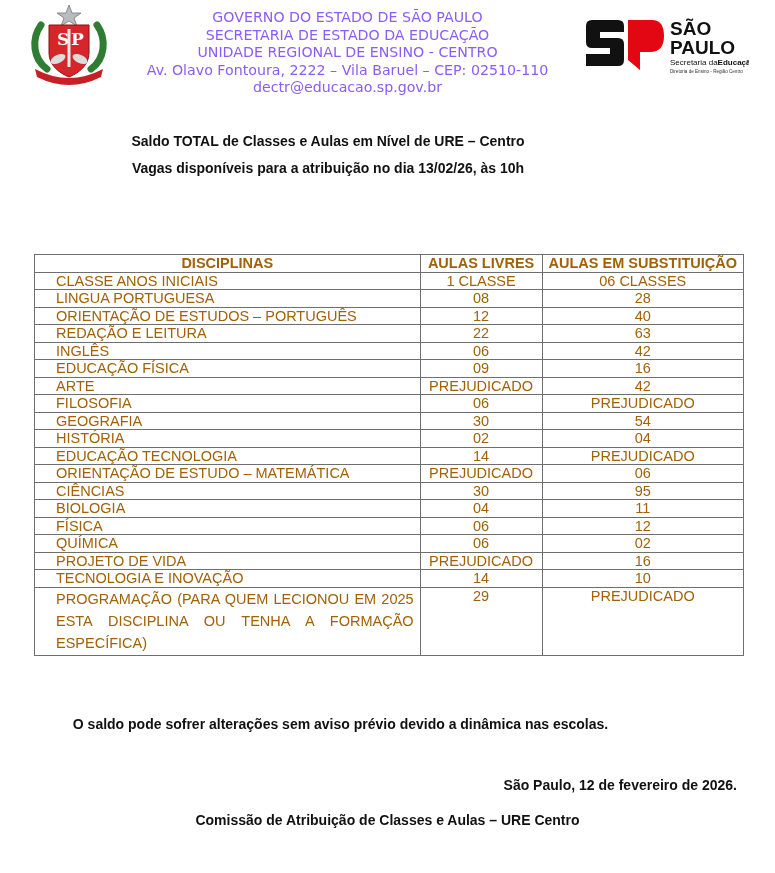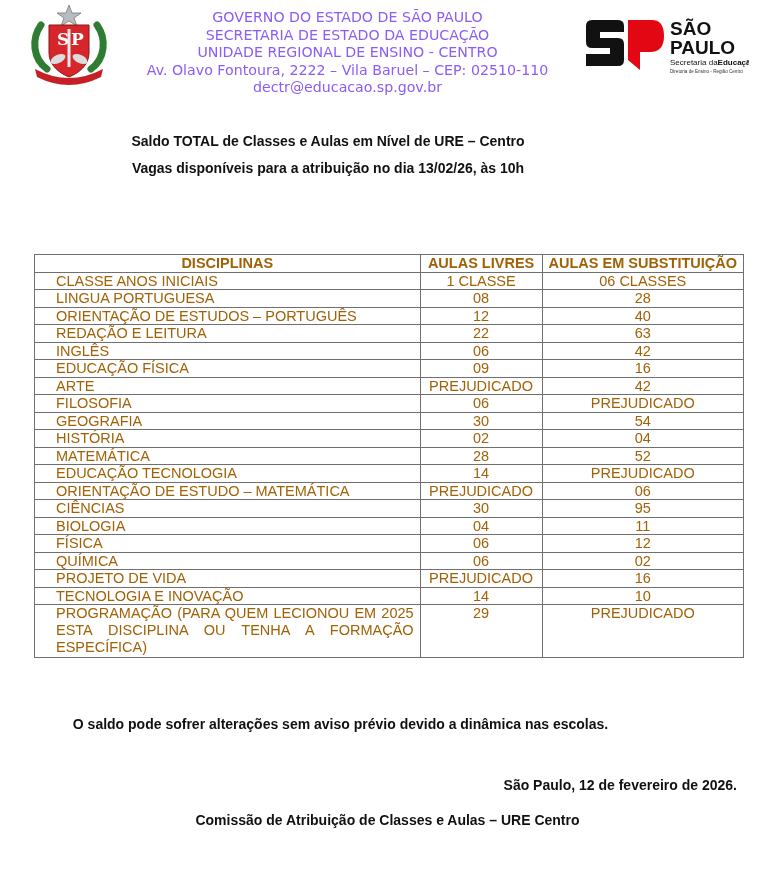--- a/index.html
+++ b/index.html
@@ -32,21 +32,21 @@
     border: 1px solid #6f6f6f;
     padding: 0 6px;
     height: 16.5px; line-height: 16.5px;
     white-space: nowrap;
   }
   table.saldo th { font-weight: bold; text-align: center; font-size: 14.5px; }
   table.saldo th.c1, table.saldo td.c1 { width: 360px; }
   table.saldo th.c2, table.saldo td.c2 { width: 109px; text-align: center; }
   table.saldo th.c3, table.saldo td.c3 { text-align: center; }
   table.saldo td.c1 { text-align: left; padding-left: 21px; }
-  table.saldo td.multi { white-space: normal; text-align: justify; line-height: 17px; vertical-align: top; padding-bottom: 1px; }
+  table.saldo td.multi { white-space: normal; text-align: justify; line-height: 22px; vertical-align: top; padding-bottom: 1px; }
   table.saldo td.top { vertical-align: top; }
 
   .note {
     position: absolute; left: 0; top: 716px; width: 681px; text-align: center;
     font-family: "Liberation Sans", sans-serif; font-weight: bold; font-size: 14px;
   }
   .date {
     position: absolute; right: 38px; top: 777px;
     font-family: "Liberation Sans", sans-serif; font-weight: bold; font-size: 14px;
   }
@@ -155,25 +155,20 @@
         <td class="c1">GEOGRAFIA</td>
         <td class="c2">30</td>
         <td class="c3">54</td>
       </tr>
     <tr>
         <td class="c1">HISTÓRIA</td>
         <td class="c2">02</td>
         <td class="c3">04</td>
       </tr>
     <tr>
-        <td class="c1">MATEMÁTICA</td>
-        <td class="c2">28</td>
-        <td class="c3">52</td>
-      </tr>
-    <tr>
         <td class="c1">EDUCAÇÃO TECNOLOGIA</td>
         <td class="c2">14</td>
         <td class="c3">PREJUDICADO</td>
       </tr>
     <tr>
         <td class="c1">ORIENTAÇÃO DE ESTUDO – MATEMÁTICA</td>
         <td class="c2">PREJUDICADO</td>
         <td class="c3">06</td>
       </tr>
     <tr>

